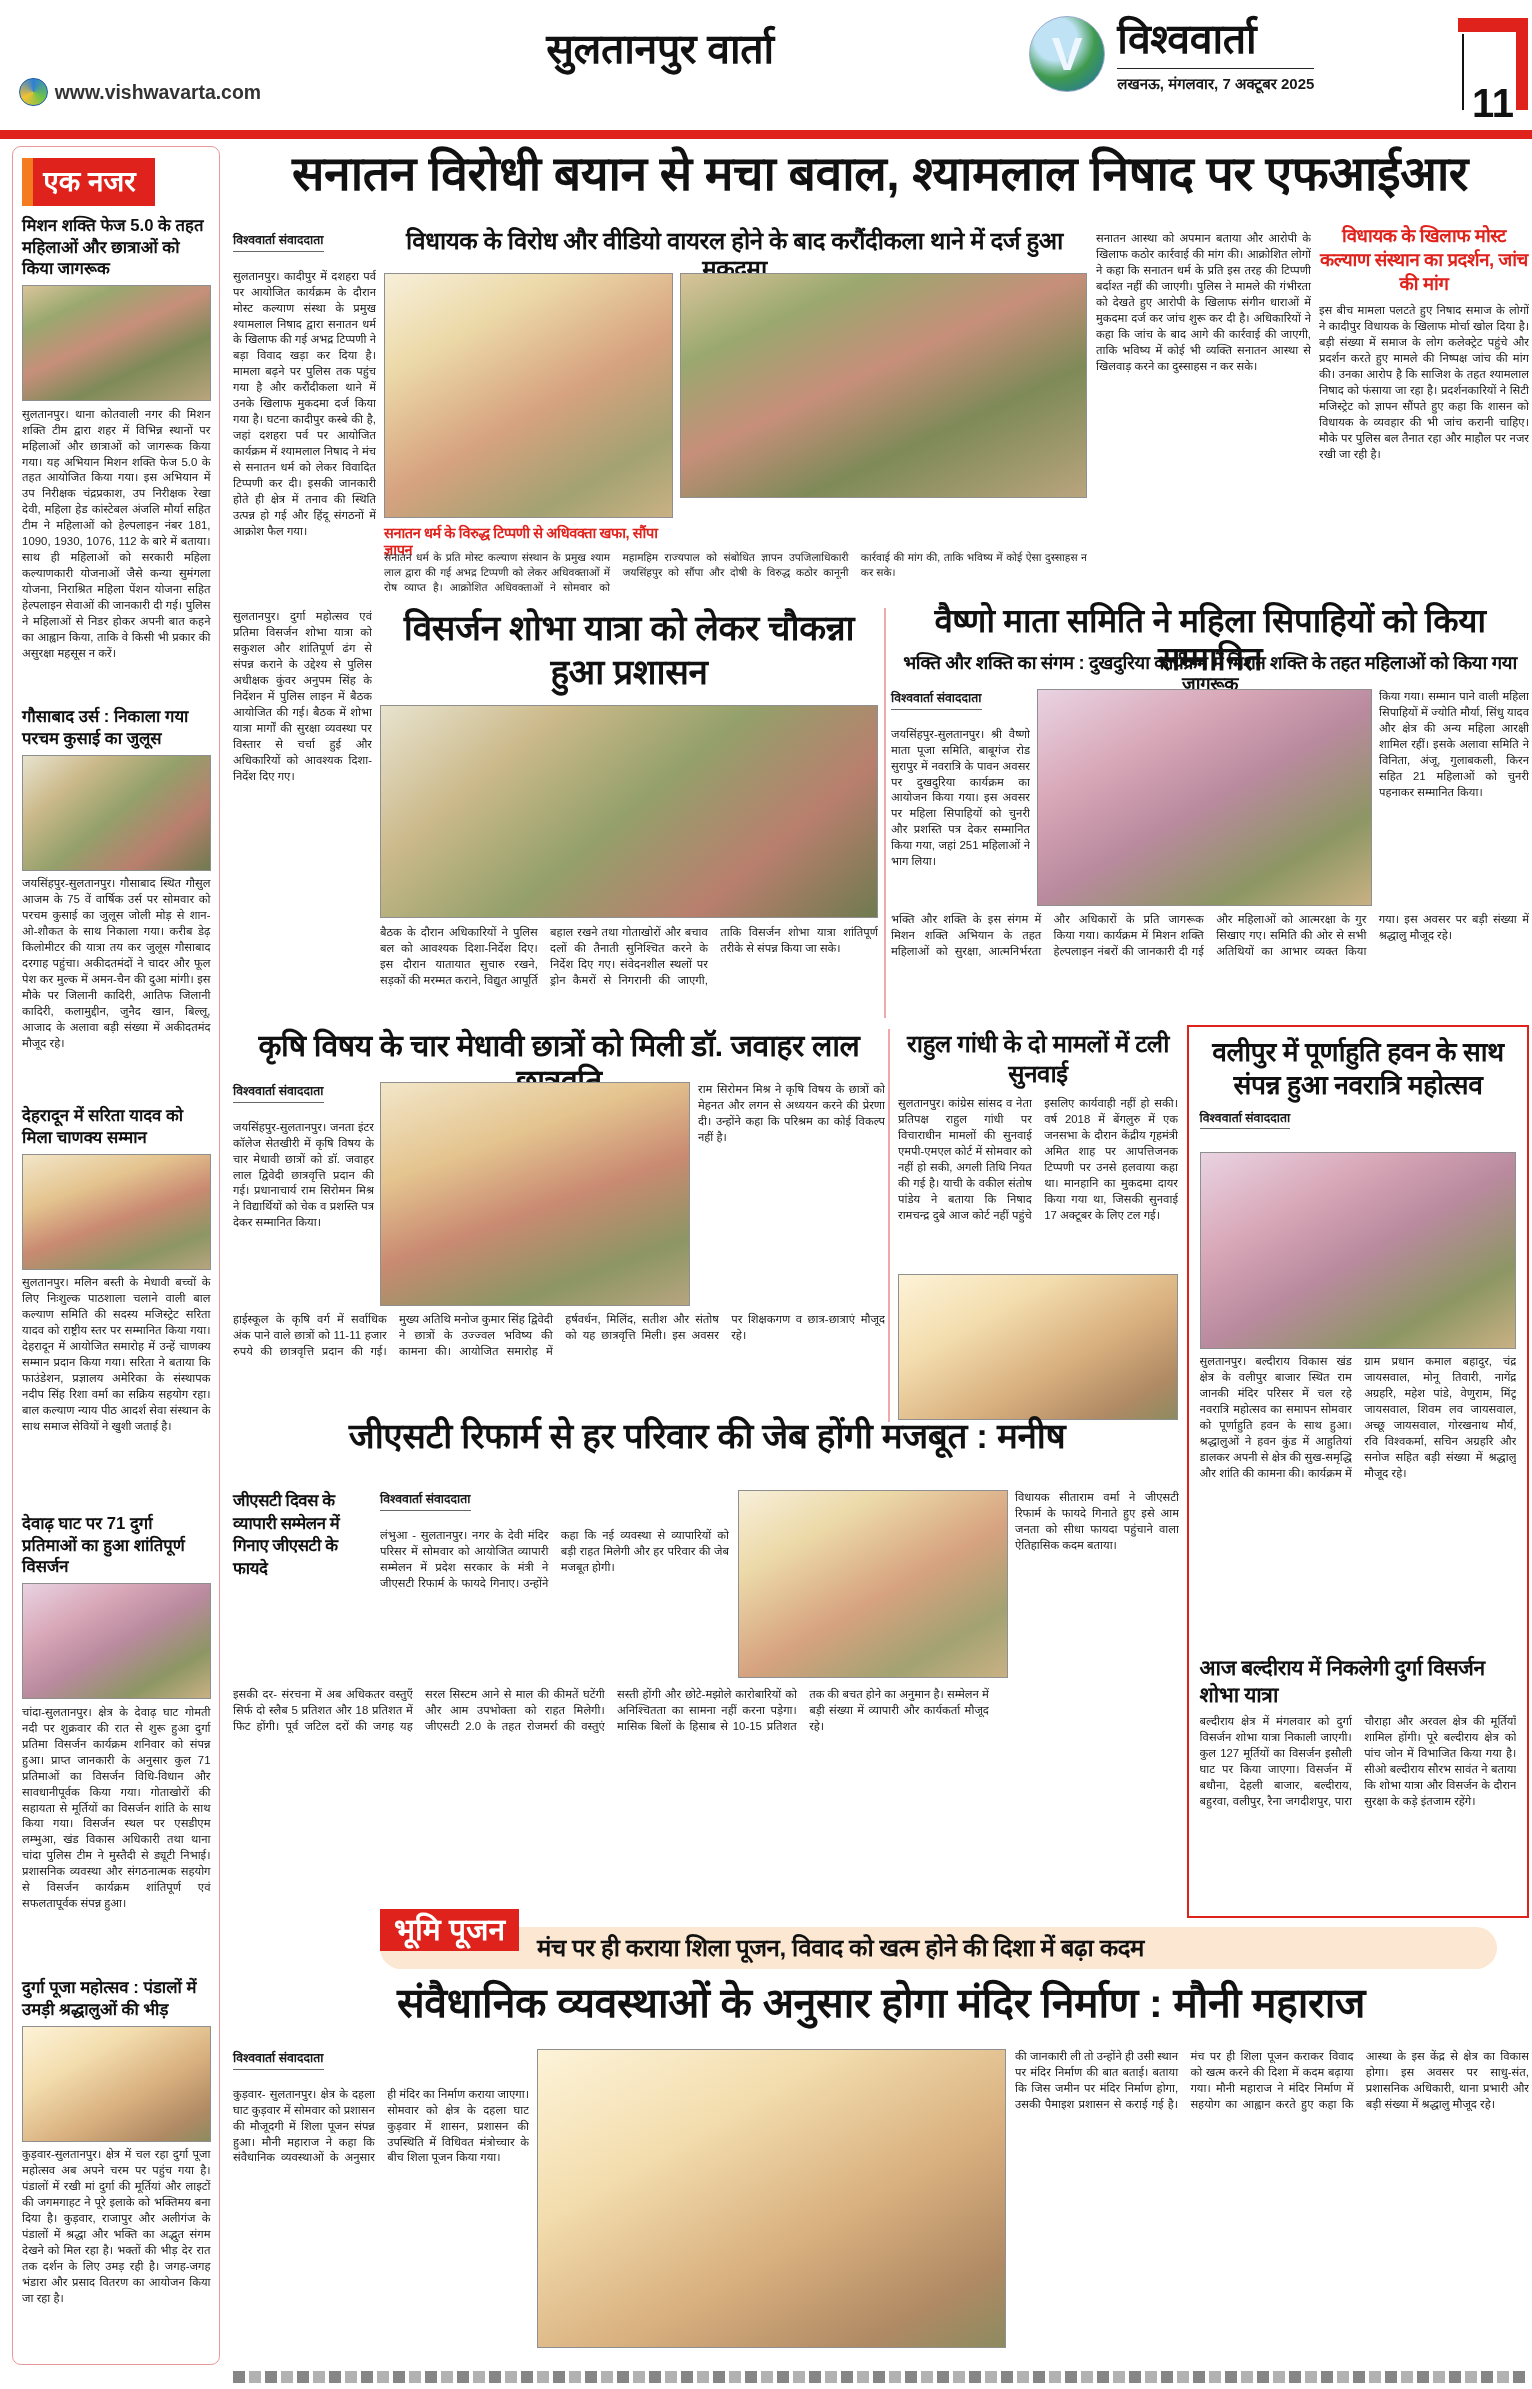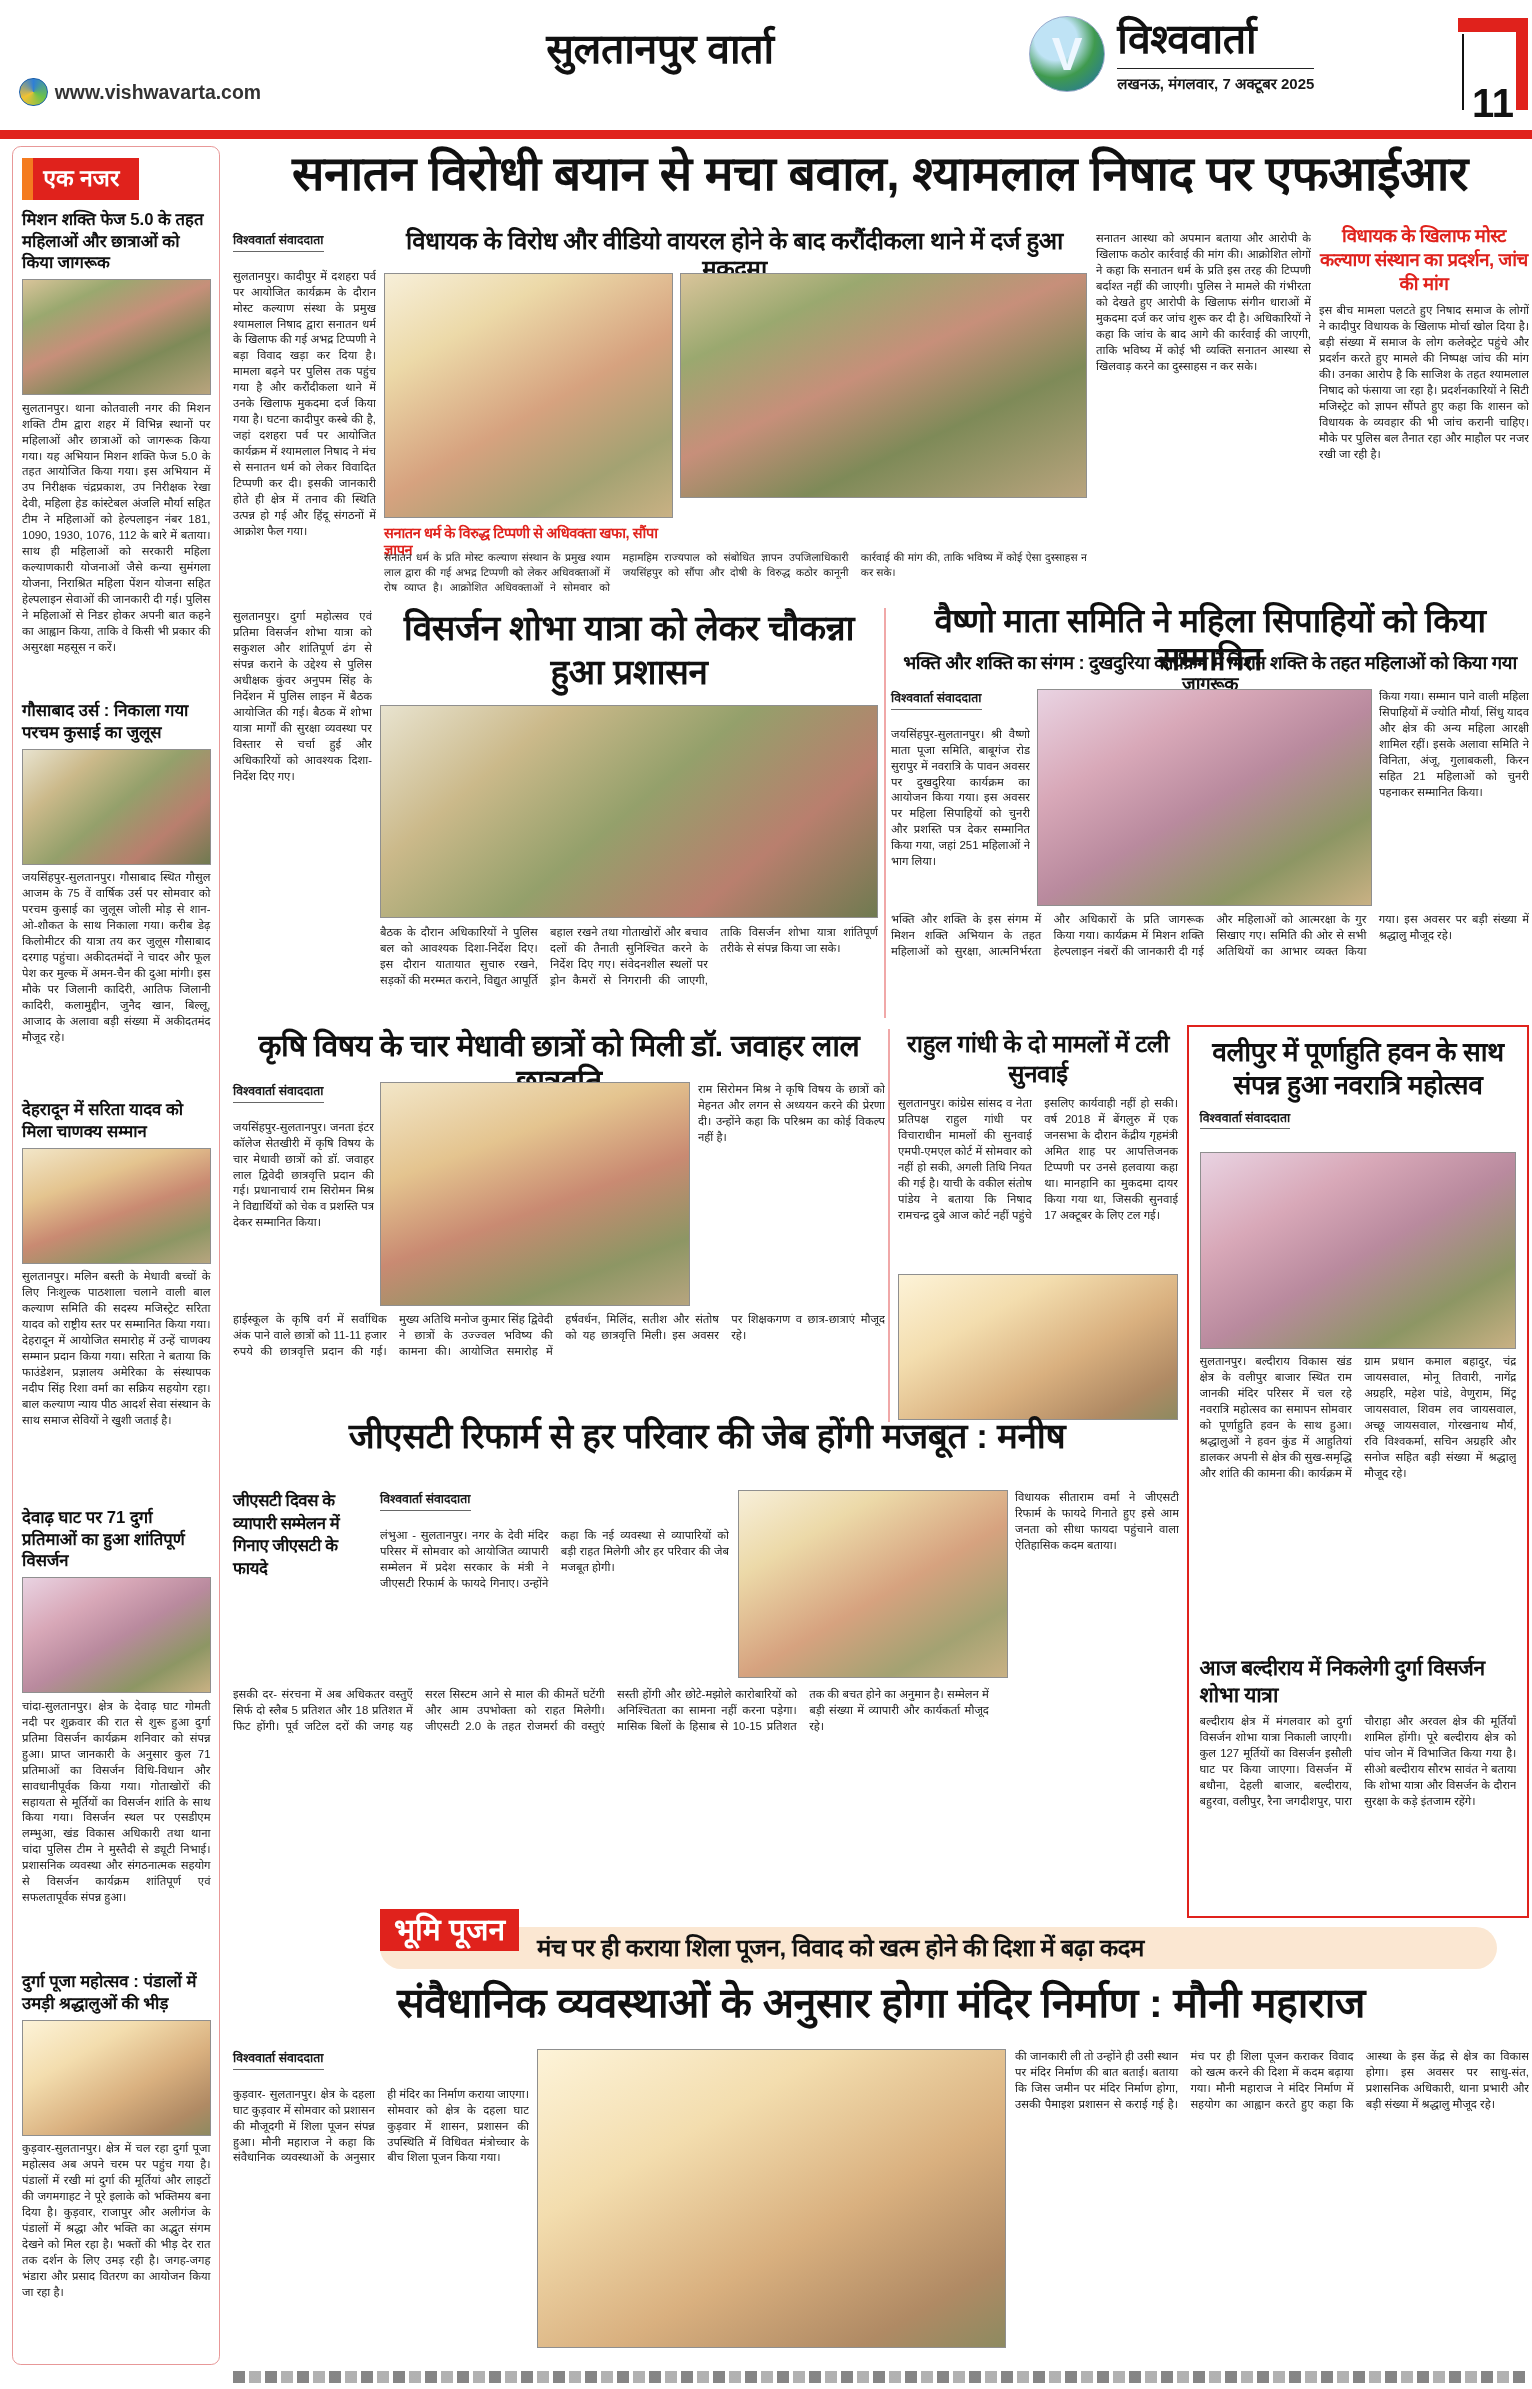--- a/index.html
+++ b/index.html
@@ -59,21 +59,21 @@
     <div class="abs" style="left:58px;top:0;width:12.3px;height:92px;background:#e0221c;"></div>
     <div class="abs" style="left:3.5px;top:16px;width:2.6px;height:76px;background:#111;"></div>
     <div class="abs hl" style="left:14px;top:38px;font-size:40px;margin-top:24px;">11</div>
   </div>
 
   <div class="abs" style="left:0;top:130px;width:1532px;height:8.8px;background:#e0221c;"></div>
 
   <div class="abs" style="left:12.3px;top:146px;width:208px;height:2219px;border:1.8px solid #e89898;border-radius:8.8px;padding:10.6px 8.8px;box-sizing:border-box;overflow:hidden;">
     <div style="display:flex;align-items:stretch;margin-bottom:8.8px;">
       <span style="width:10.6px;background:#f47b20;display:inline-block;"></span>
-      <span class="badge-red" style="font-size:23px;padding:3.5px 19.4px 7px 10.6px;">एक नजर</span>
+      <span class="badge-red" style="font-size:28px;padding:3.5px 19.4px 7px 10.6px;">एक नजर</span>
     </div>
 
     <div>
       <div class="ol-head">मिशन शक्ति फेज 5.0 के तहत महिलाओं और छात्राओं को किया जागरूक</div>
       <div class="photo ph-a ol-photo"></div>
       <div class="body-sm" style="height:291px;">सुलतानपुर। थाना कोतवाली नगर की मिशन शक्ति टीम द्वारा शहर में विभिन्न स्थानों पर महिलाओं और छात्राओं को जागरूक किया गया। यह अभियान मिशन शक्ति फेज 5.0 के तहत आयोजित किया गया। इस अभियान में उप निरीक्षक चंद्रप्रकाश, उप निरीक्षक रेखा देवी, महिला हेड कांस्टेबल अंजलि मौर्या सहित टीम ने महिलाओं को हेल्पलाइन नंबर 181, 1090, 1930, 1076, 112 के बारे में बताया। साथ ही महिलाओं को सरकारी महिला कल्याणकारी योजनाओं जैसे कन्या सुमंगला योजना, निराश्रित महिला पेंशन योजना सहित हेल्पलाइन सेवाओं की जानकारी दी गई। पुलिस ने महिलाओं से निडर होकर अपनी बात कहने का आह्वान किया, ताकि वे किसी भी प्रकार की असुरक्षा महसूस न करें।</div>
     </div>
 
     <div>
       <div class="ol-head">गौसाबाद उर्स : निकाला गया परचम कुसाई का जुलूस</div>

